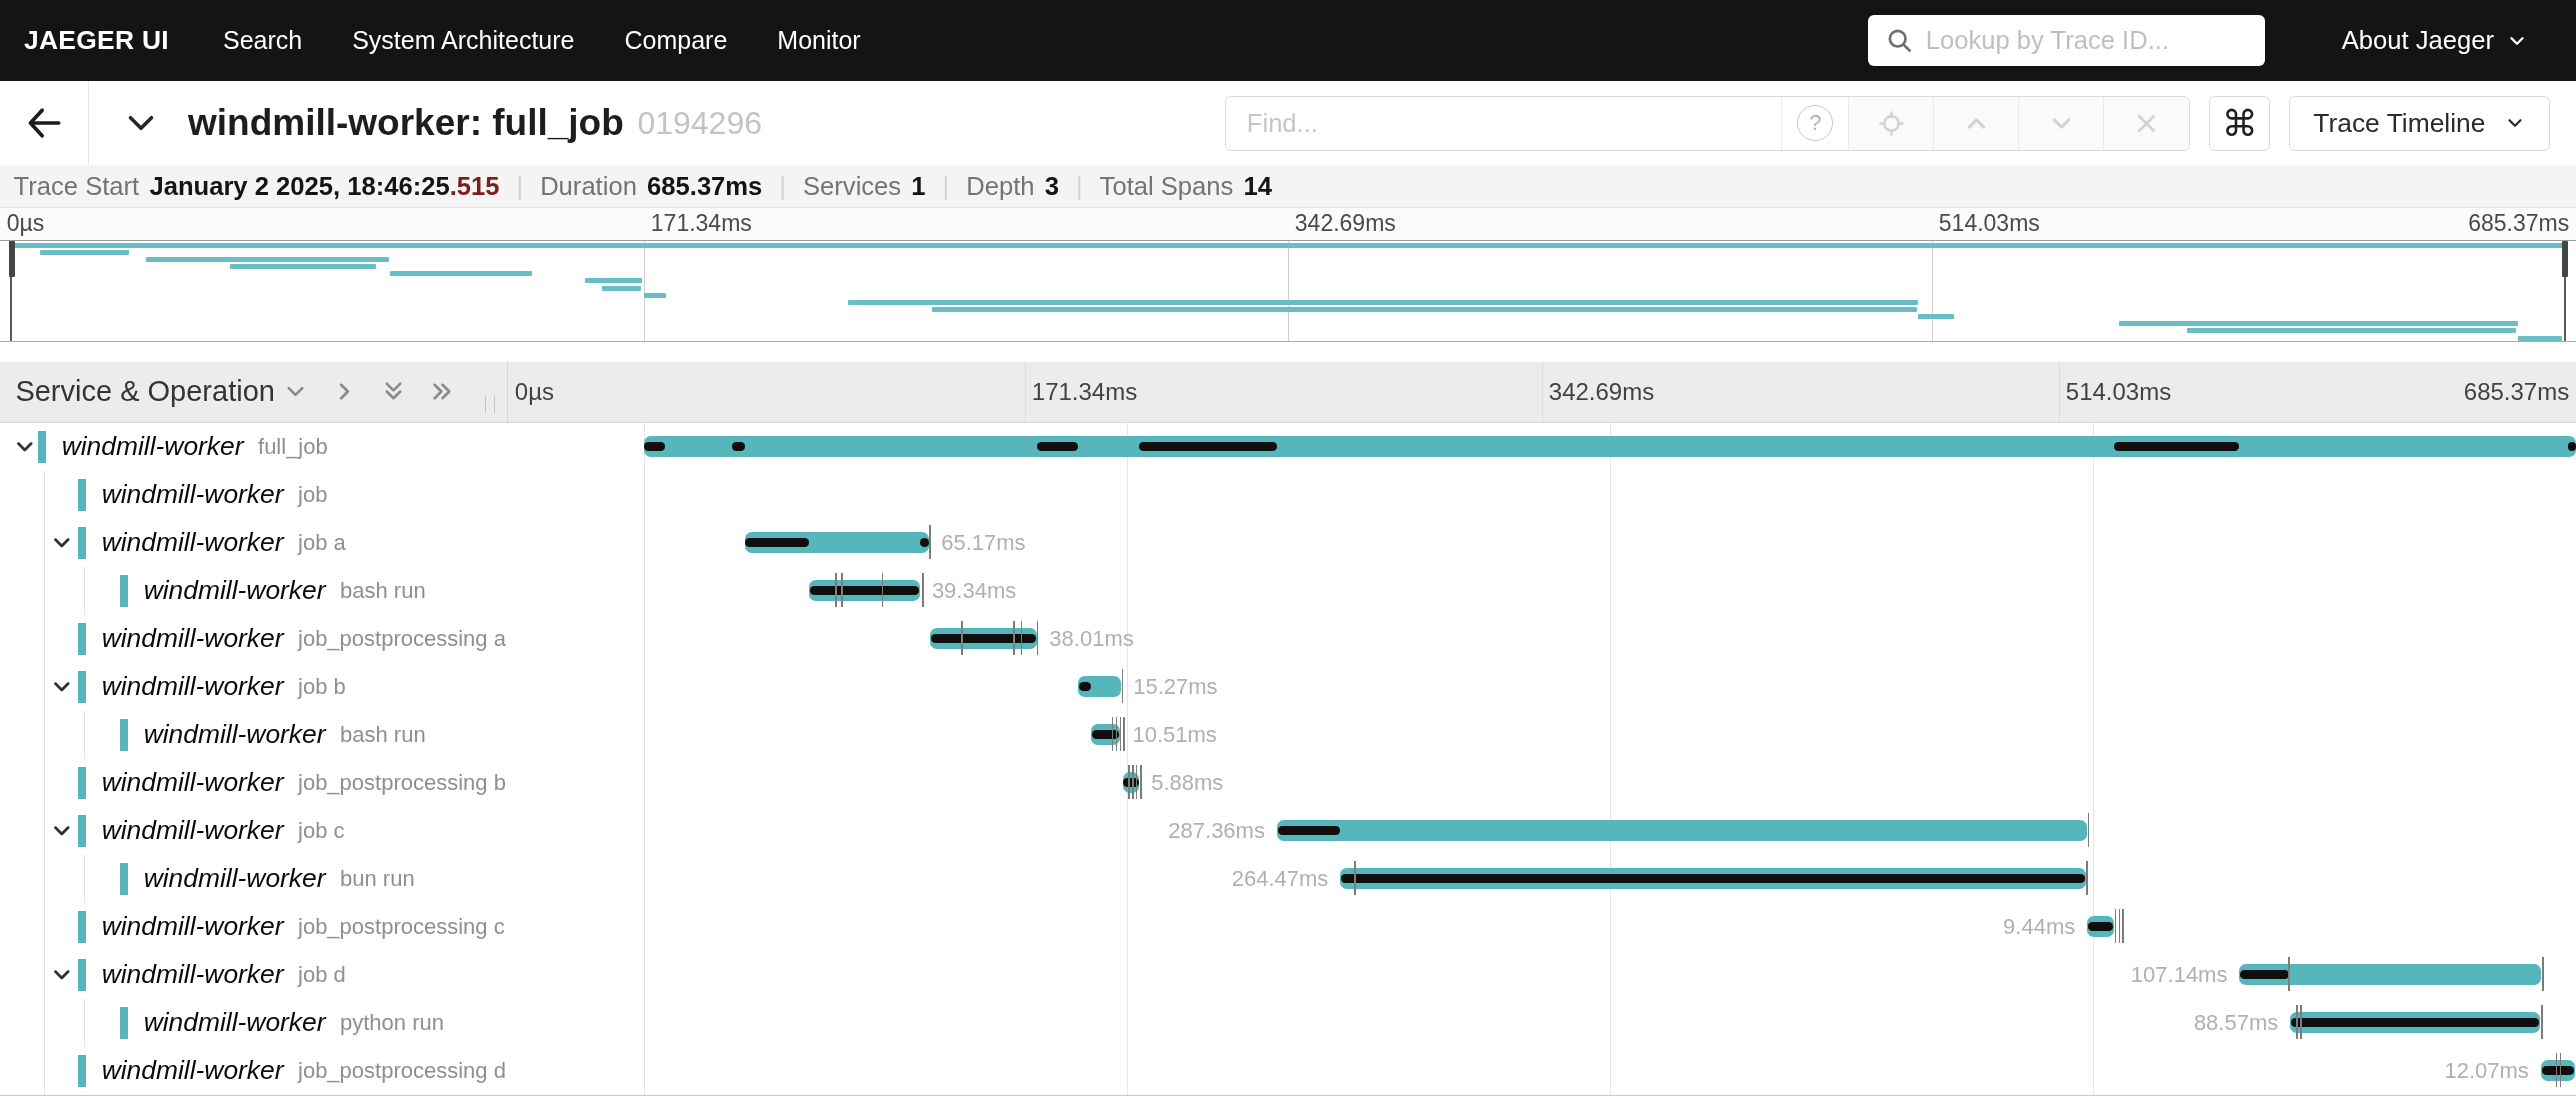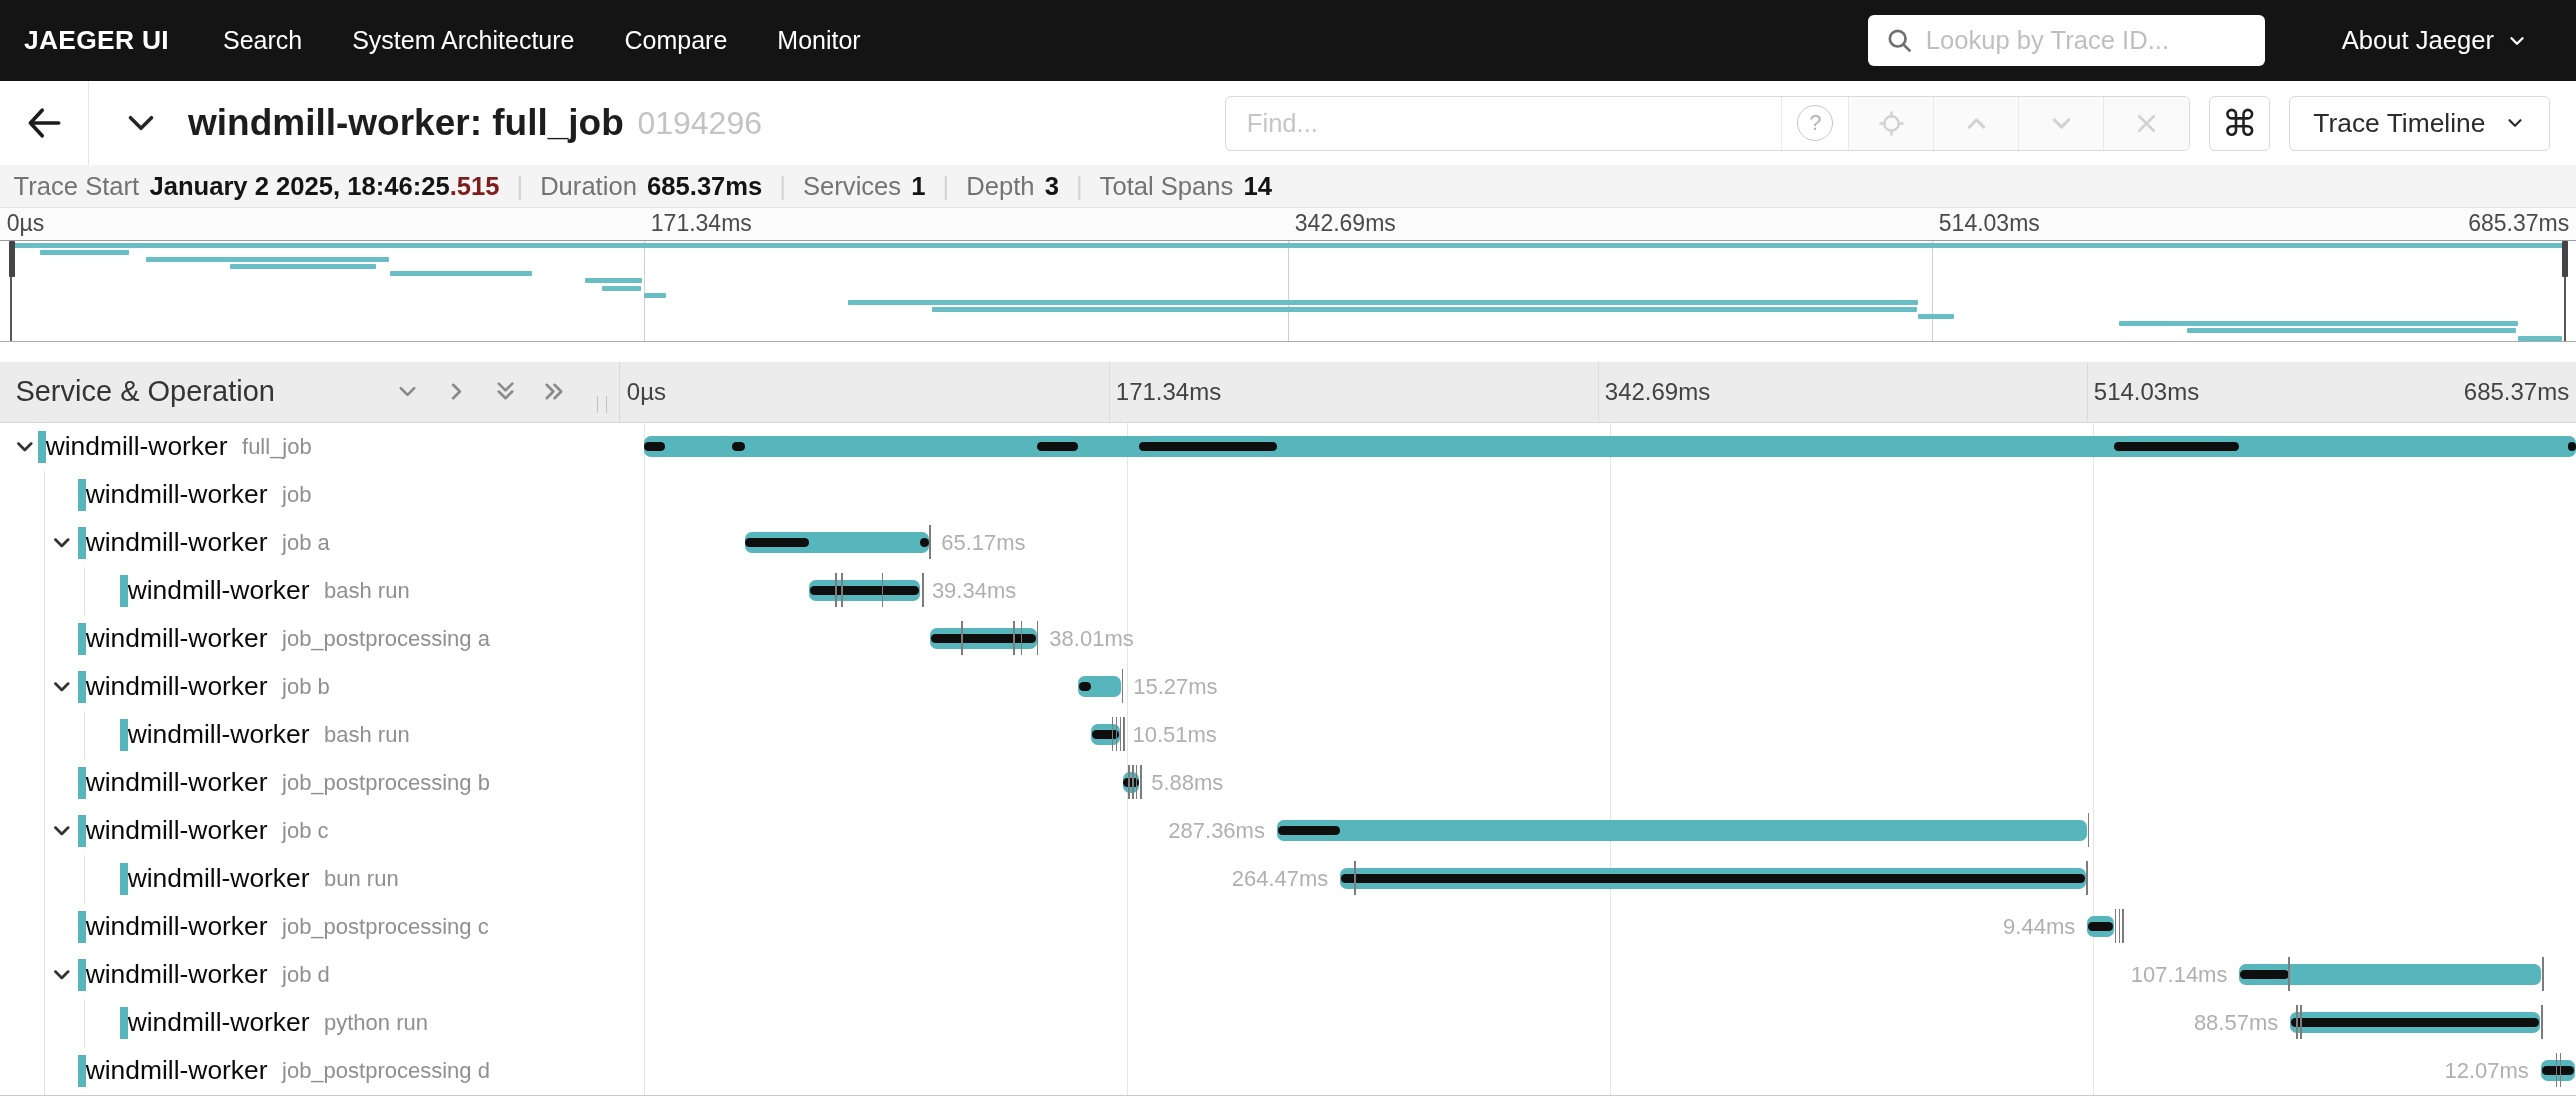--- a/index.html
+++ b/index.html
@@ -61,21 +61,21 @@
   .minimap { position:relative; height:102px; border-top:1.7px solid #9b9b9b; border-bottom:0.9px solid #ababab; background:#fff; }
   .mm-grid { position:absolute; top:0; bottom:0; width:0.9px; background:#cfcfcf; }
   .mm-bars { position:absolute; left:12px; right:12px; top:0.9px; bottom:0.9px; }
   .mm-bar { position:absolute; height:5.5px; background:#69bec5; border-radius:0.9px; min-width:3.4px; }
   .mm-edge { position:absolute; top:0; bottom:0; width:1.7px; background:#58585b; }
   .mm-handle { position:absolute; top:0; width:6px; height:36px; background:#454549; border-radius:0.9px; cursor:ew-resize; }
   .mm-gap { height:19.6px; background:#fff; }
 
   
   .thead { height:61px; background:#ececec; border-bottom:0.9px solid #d7d7d7; display:flex; position:relative; }
-  .thead-left { width:620px; display:flex; align-items:center; padding-left:15.4px; position:relative;
+  .thead-left { width:508px; display:flex; align-items:center; padding-left:15.4px; position:relative;
     border-right:0.9px solid #d7d7d7; }
   .thead-title { font-size:29px; font-weight:500; color:#343434; }
   .thead-icons { position:absolute; right:51px; display:flex; gap:22px; align-items:center; color:#8a8a8a; }
   .thead-icons .hicon { display:flex; cursor:pointer; }
   .thead-icons svg { width:27px; height:27px; }
   .col-grip { position:absolute; right:12px; bottom:8.5px; width:10.2px; height:17px;
     border-left:1.7px solid #c2c2c2; border-right:1.7px solid #c2c2c2; cursor:col-resize; }
   .thead-right { flex:1; position:relative; font-size:24px; color:#424242; }
   .thead-right .axis-label { position:absolute; top:50%; transform:translateY(-50%); white-space:nowrap; }
   .hgrid { position:absolute; top:0; bottom:0; width:0.9px; background:#dcdcdc; }
@@ -84,21 +84,21 @@
   :root { --rowh: 48px; --teal: #57b5bc; --crit: #0e0e0e; }
   .rows-wrap { position:relative; border-bottom:0.9px solid #c9c9c9; background:#fff; }
   .grid-overlay { position:absolute; left:644px; top:0; bottom:0; right:0; pointer-events:none; }
   .grid-overlay .vline { position:absolute; top:0; bottom:0; width:0.9px; background:#e5e5e5; }
   .row { height:var(--rowh); display:flex; position:relative; }
   .name-col { width:644px; position:relative; display:flex; align-items:center; cursor:pointer; }
   .guide { position:absolute; top:0; bottom:0; width:0.9px; background:#e4e4e4; }
   .tree-chevron { position:absolute; display:flex; color:#333; cursor:pointer; }
   .tree-chevron svg { width:25.6px; height:25.6px; }
   .accent { width:7.7px; height:32px; background:var(--teal); flex:none; }
-  .svc-name { font-size:26.4px; font-weight:500; color:#0a0a0a; white-space:nowrap; }
+  .svc-name { font-size:26.4px; font-weight:500; color:#0a0a0a; margin-left:16px; white-space:nowrap;font-style:italic; }
   .op-name { font-size:22px; color:#8f8f8f; margin-left:14.5px; white-space:nowrap; }
   .bar-col { flex:1; position:relative; cursor:pointer; }
   .span-bar { position:absolute; height:20.5px; top:13.5px; background:var(--teal); border-radius:6.8px; min-width:4.3px; }
   .crit-seg { position:absolute; height:9.4px; top:19px; background:var(--crit); border-radius:4.3px; min-width:4.3px; }
   .log-tick { position:absolute; width:1.7px; height:34px; top:6.7px; background:#7c7c7c; }
   .dur-label { position:absolute; font-size:22px; color:#b0b0b0; top:50%; transform:translateY(-50%); white-space:nowrap; }
   .bottom-strip { height:26.4px; background:#fff; }
 </style>
 </head>
 <body>

